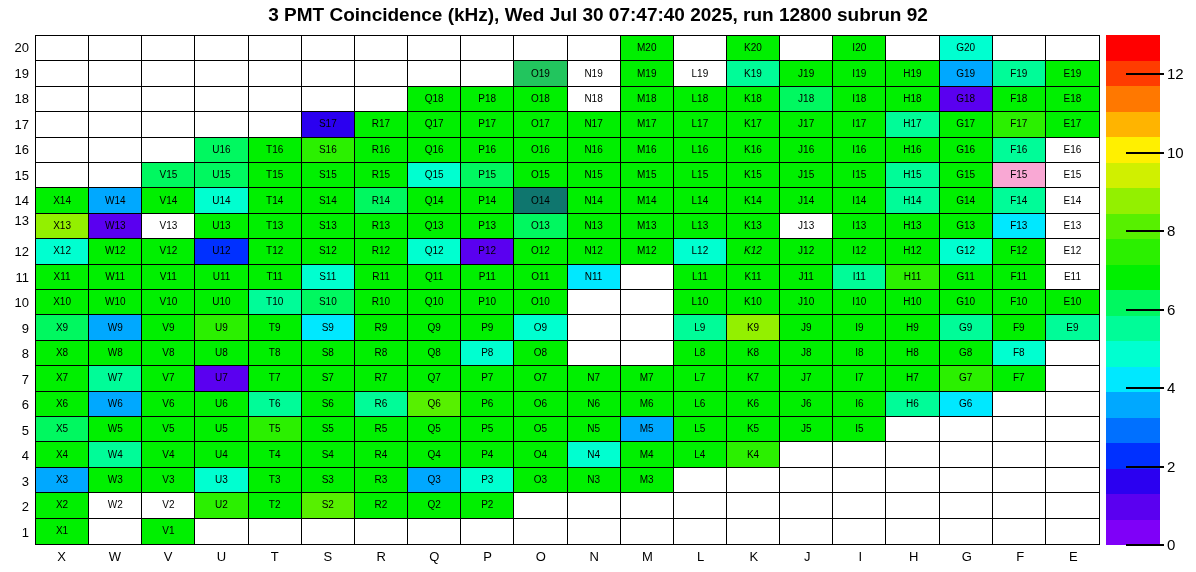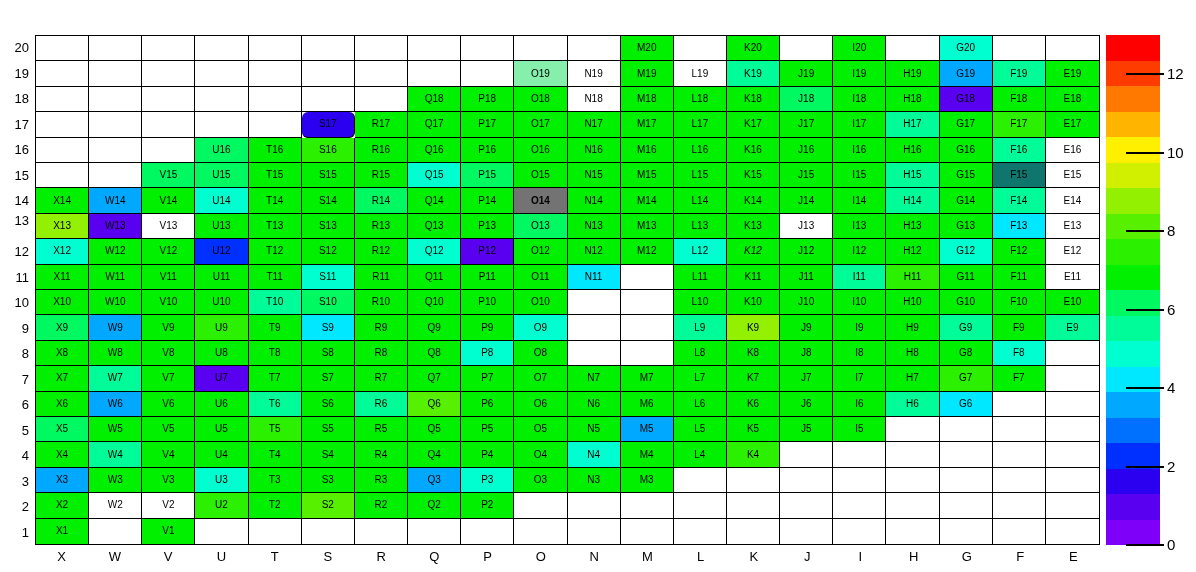--- a/index.html
+++ b/index.html
@@ -15,20 +15,21 @@
   .xlab{position:absolute;top:549px;height:18px;font-size:13px;text-align:center;}
   .cbar{position:absolute;left:1106px;top:35px;width:54px;height:510px;}
   .band{position:absolute;left:0;width:100%;}
   .ctick{position:absolute;height:2px;background:#000;}
   .clab{position:absolute;font-size:15px;}
 </style>
 </head>
 <body>
 
 <div class="fig">
+  <div class="title">3 PMT Coincidence (kHz), Wed Jul 30 07:47:40 2025, run 12800 subrun 92</div>
   <div class="grid" id="grid">
       <div class="cell"></div>
       <div class="cell"></div>
       <div class="cell"></div>
       <div class="cell"></div>
       <div class="cell"></div>
       <div class="cell"></div>
       <div class="cell"></div>
       <div class="cell"></div>
       <div class="cell"></div>
@@ -45,21 +46,21 @@
       <div class="cell"></div>
       <div class="cell"></div>
       <div class="cell"></div>
       <div class="cell"></div>
       <div class="cell"></div>
       <div class="cell"></div>
       <div class="cell"></div>
       <div class="cell"></div>
       <div class="cell"></div>
       <div class="cell"></div>
-      <div class="cell" style="background: #86efac;">O19</div>
+      <div class="cell" style="background: #22c55e;">O19</div>
       <div class="cell" style="background: rgb(255, 255, 255);">N19</div>
       <div class="cell" style="background: rgb(0, 240, 0);">M19</div>
       <div class="cell" style="background: rgb(255, 255, 255);">L19</div>
       <div class="cell" style="background: rgb(0, 252, 152);">K19</div>
       <div class="cell" style="background: rgb(0, 240, 0);">J19</div>
       <div class="cell" style="background: rgb(0, 240, 0);">I19</div>
       <div class="cell" style="background: rgb(0, 240, 0);">H19</div>
       <div class="cell" style="background: rgb(0, 168, 255);">G19</div>
       <div class="cell" style="background: rgb(0, 252, 152);">F19</div>
       <div class="cell" style="background: rgb(0, 240, 0);">E19</div>
@@ -81,21 +82,21 @@
       <div class="cell" style="background: rgb(0, 240, 0);">I18</div>
       <div class="cell" style="background: rgb(0, 240, 0);">H18</div>
       <div class="cell" style="background: rgb(90, 0, 240);">G18</div>
       <div class="cell" style="background: rgb(0, 240, 0);">F18</div>
       <div class="cell" style="background: rgb(0, 240, 0);">E18</div>
       <div class="cell"></div>
       <div class="cell"></div>
       <div class="cell"></div>
       <div class="cell"></div>
       <div class="cell"></div>
-      <div class="cell" style="background: rgb(43, 0, 240); border-radius: 6px;">S17</div>
+      <div class="cell" style="background: rgb(43, 0, 240);">S17</div>
       <div class="cell" style="background: rgb(0, 240, 0);">R17</div>
       <div class="cell" style="background: rgb(0, 240, 0);">Q17</div>
       <div class="cell" style="background: rgb(0, 240, 0);">P17</div>
       <div class="cell" style="background: rgb(0, 240, 0);">O17</div>
       <div class="cell" style="background: rgb(0, 240, 0);">N17</div>
       <div class="cell" style="background: rgb(0, 240, 0);">M17</div>
       <div class="cell" style="background: rgb(0, 240, 0);">L17</div>
       <div class="cell" style="background: rgb(0, 240, 0);">K17</div>
       <div class="cell" style="background: rgb(0, 240, 0);">J17</div>
       <div class="cell" style="background: rgb(0, 240, 0);">I17</div>
@@ -134,32 +135,32 @@
       <div class="cell" style="background: rgb(0, 248, 96);">P15</div>
       <div class="cell" style="background: rgb(0, 240, 0);">O15</div>
       <div class="cell" style="background: rgb(0, 240, 0);">N15</div>
       <div class="cell" style="background: rgb(0, 240, 0);">M15</div>
       <div class="cell" style="background: rgb(0, 240, 0); text-align: center;">L15</div>
       <div class="cell" style="background: rgb(0, 240, 0);">K15</div>
       <div class="cell" style="background: rgb(0, 240, 0);">J15</div>
       <div class="cell" style="background: rgb(0, 240, 0);">I15</div>
       <div class="cell" style="background: rgb(0, 252, 152);">H15</div>
       <div class="cell" style="background: rgb(0, 240, 0);">G15</div>
-      <div class="cell" style="background: #0f766e;">F15</div>
+      <div class="cell" style="background: #f9a8d4;">F15</div>
       <div class="cell" style="background: rgb(255, 255, 255);">E15</div>
       <div class="cell" style="background: rgb(0, 240, 0);">X14</div>
       <div class="cell" style="background: rgb(0, 168, 255);">W14</div>
       <div class="cell" style="background: rgb(0, 240, 0);">V14</div>
       <div class="cell" style="background: rgb(0, 255, 208);">U14</div>
       <div class="cell" style="background: rgb(0, 240, 0);">T14</div>
       <div class="cell" style="background: rgb(0, 240, 0);">S14</div>
       <div class="cell" style="background: rgb(0, 248, 96);">R14</div>
       <div class="cell" style="background: rgb(0, 240, 0);">Q14</div>
       <div class="cell" style="background: rgb(0, 240, 0);">P14</div>
-      <div class="cell" style="background: #737373; font-weight: bold;">O14</div>
+      <div class="cell" style="background: #0f766e;">O14</div>
       <div class="cell" style="background: rgb(0, 240, 0);">N14</div>
       <div class="cell" style="background: rgb(0, 240, 0);">M14</div>
       <div class="cell" style="background: rgb(0, 240, 0);">L14</div>
       <div class="cell" style="background: rgb(0, 240, 0);">K14</div>
       <div class="cell" style="background: rgb(0, 240, 0);">J14</div>
       <div class="cell" style="background: rgb(0, 240, 0);">I14</div>
       <div class="cell" style="background: rgb(0, 252, 152);">H14</div>
       <div class="cell" style="background: rgb(0, 240, 0);">G14</div>
       <div class="cell" style="background: rgb(0, 252, 152);">F14</div>
       <div class="cell" style="background: rgb(255, 255, 255);">E14</div>

